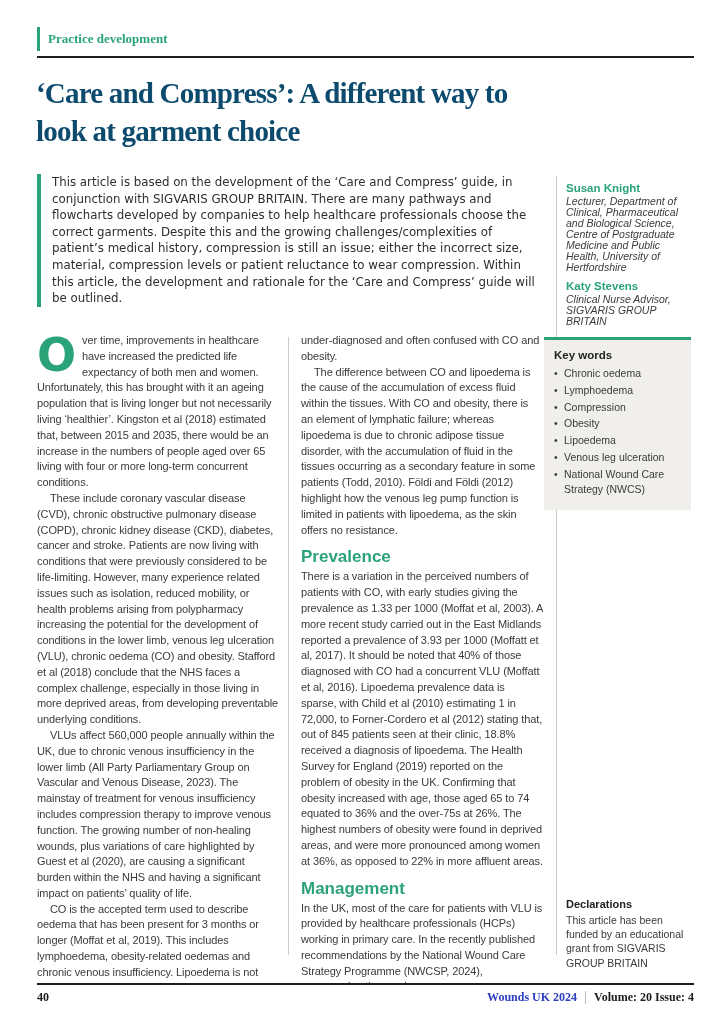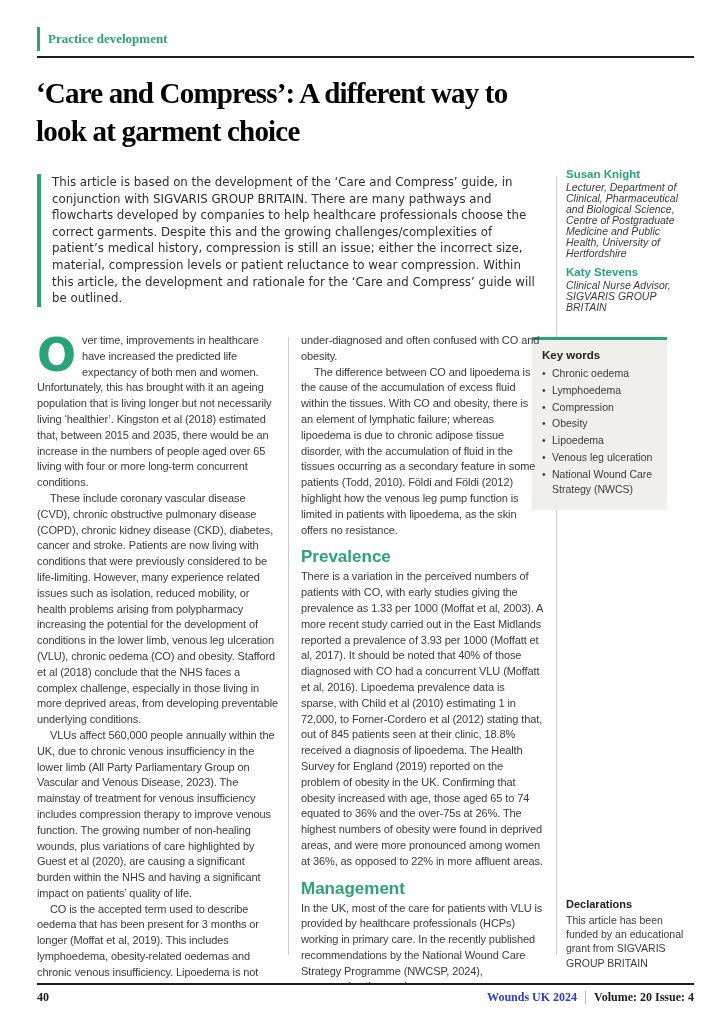--- a/index.html
+++ b/index.html
@@ -17,45 +17,45 @@
     font-family:"Liberation Serif", serif; font-weight:700; font-size:13px;
     color:var(--accent-green,#2aa378);
   }
   .top-rule {
     position:absolute; left:37px; top:56px; width:657px; height:2px;
     background:#1e1e1e;
   }
   .page-title {
     position:absolute; left:36px; top:74px; width:640px;
     font-family:"Liberation Serif", serif; font-weight:700;
-    font-size:29px; line-height:38px; letter-spacing:-0.8px; color:#000000;
+    font-size:29px; line-height:38px; letter-spacing:-0.8px; color:#0c4a6e;
   }
   .page-title div { white-space:nowrap; }
   
   .abstract {
     position:absolute; left:37px; top:174px; width:507px; box-sizing:border-box;
     border-left:4px solid var(--accent-green,#2aa378); padding-left:11px;
     font-family:"DejaVu Sans", sans-serif; font-size:11.8px; line-height:16.6px;
     color:#2e2e2e;
   }
   
   .sidebar-divider { position:absolute; left:556px; top:176px; width:1px; height:779px; background:#cccccc; }
   .col-divider     { position:absolute; left:288px; top:337px; width:1px; height:618px; background:#cccccc; }
   
-  .authors { position:absolute; left:566px; top:168px; width:128px; }
+  .authors { position:absolute; left:566px; top:182px; width:128px; }
   .author-name {
     color:var(--accent-green,#2aa378); font-weight:700; font-size:11.5px;
     margin:0 0 2px 0;
   }
   .author-affil {
     font-style:italic; font-size:10.5px; line-height:11px; color:#3a3a3a;
     margin:0 0 7px 0;
   }
   .keywords {
-    position:absolute; left:532px; top:337px; width:135px; box-sizing:border-box;
+    position:absolute; left:544px; top:337px; width:147px; box-sizing:border-box;
     background:#f1efec; border-top:3px solid var(--accent-green,#2aa378);
     padding:9px 9px 12px 10px;
   }
   .keywords-heading { font-size:11.5px; font-weight:700; color:#222; margin:0 0 5px 0; }
   .keywords ul { list-style:none; margin:0; padding:0; }
   .keywords li {
     position:relative; padding-left:10px; font-size:10.5px; line-height:14.8px;
     color:#3a3a3a; margin-bottom:2px;
   }
   .keywords li::before { content:"•"; position:absolute; left:0; color:#3a3a3a; }

